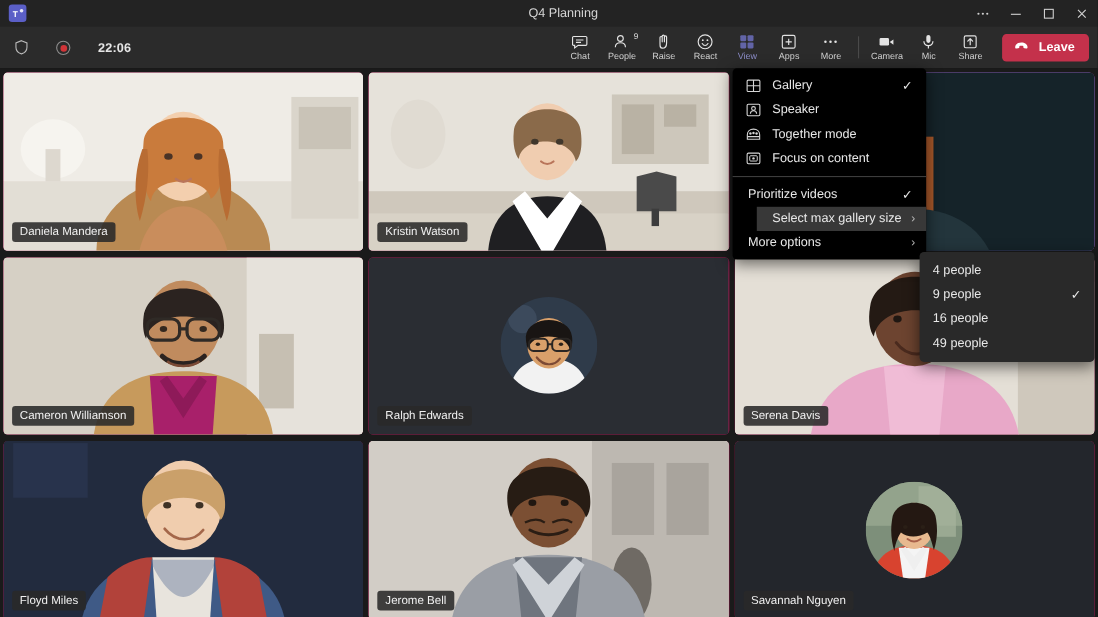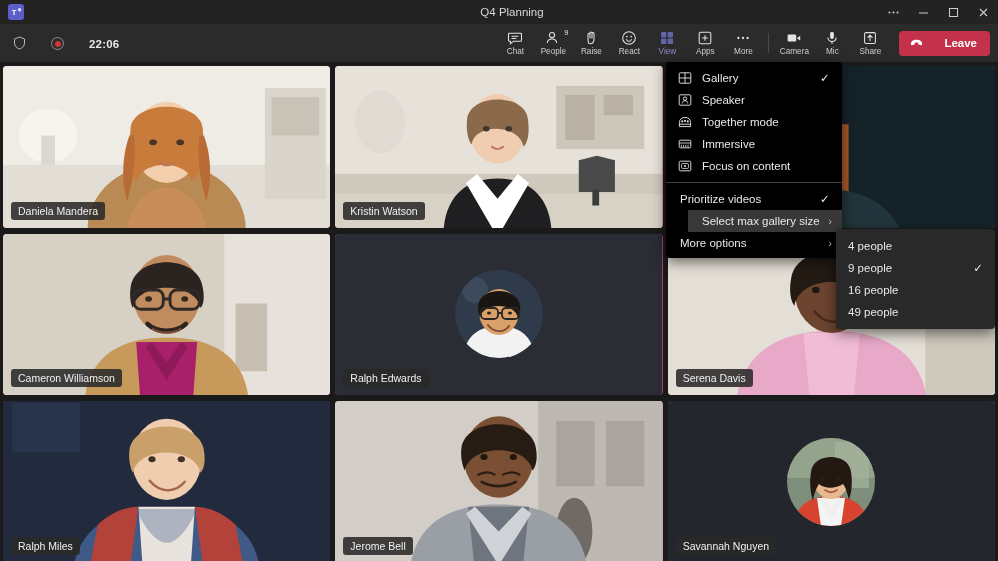--- a/index.html
+++ b/index.html
@@ -60,32 +60,32 @@
   .tb-item .lbl { font-size: 8.2px; color: #cfcfcf; line-height: 9px; text-align: center; }
   .tb-item.active .lbl { color: #8b8cc7; }
   .tb-item.active .ic svg rect { fill: #6264a7; }
   .badge {
     position: absolute; top: -2px; right: -7px; font-size: 7.5px; color: #e3e3e3;
   }
   .divider { width: 1px; height: 20px; background: #4a4a4a; margin: 0 6px; }
   .leave-btn {
     margin-left: 10px; height: 25px; padding: 0 13px 0 10px; border-radius: 4px;
     background: #c4314b; color: #fff; font-size: 11.5px; font-weight: 600;
-    display: flex; align-items: center; gap: 20px; cursor: default;
+    display: flex; align-items: center; gap: 8px; cursor: default;
   }
 
   
   .stage {
     position: absolute; top: 62px; left: 0; width: 998px; height: 499px;
     background: #1a1a1a; padding: 4px 3px 0 3px;
   }
   .grid { display: grid; grid-template-columns: repeat(3, 1fr); grid-template-rows: repeat(3, 1fr);
           gap: 6px 5px; width: 100%; height: 497px; }
   .tile {
-    position: relative; border-radius: 4px; overflow: hidden; background: #ec4899;
+    position: relative; border-radius: 4px; overflow: hidden; background: #be185d;
   }
   .tile.speaking { outline: 2px solid #7f85f5; outline-offset: -2px; border-radius: 5px; }
   .tile .scene { position: absolute; inset: 0; }
   .name-tag {
     position: absolute; left: 8px; bottom: 8px; z-index: 6;
     background: rgba(41,41,41,.88); color: #f0f0f0;
     font-size: 10.5px; padding: 3px 7px; border-radius: 3px; white-space: nowrap;
   }
   .avatar {
     position: absolute; left: 50%; top: 50%; transform: translate(-50%,-50%);
@@ -441,21 +441,21 @@
             <path d="M120 102h50l-4 58h-42z" fill="#e8e4dd"></path>
             <path d="M118 104c8 18 18 30 27 30s19-12 27-30" fill="#3f5a86" opacity=".35"></path>
             <ellipse cx="145" cy="60" rx="31" ry="36" fill="#f0cdae"></ellipse>
             <path d="M112 52c4-28 62-28 66 0 2 12-1 18-3 20-5-24-55-24-60 0-2-4-4-12-3-20z" fill="#caa06a"></path>
             <ellipse cx="132" cy="60" rx="3.2" ry="2.6" fill="#3e3125"></ellipse>
             <ellipse cx="158" cy="60" rx="3.2" ry="2.6" fill="#3e3125"></ellipse>
             <path d="M131 80c8 10 22 10 29 1-8 7-22 7-29-1z" fill="#ffffff"></path>
             <path d="M130 79c9 11 23 11 31 1" stroke="#a4674a" stroke-width="2.2" fill="none" stroke-linecap="round"></path>
           </svg>
         </div>
-        <div class="name-tag">Ralph Miles</div>
+        <div class="name-tag">Floyd Miles</div>
       </div>
 
       <div class="tile">
         <div class="scene">
           <svg width="100%" height="100%" viewBox="0 0 290 160" preserveAspectRatio="xMidYMid slice">
             <rect width="290" height="160" fill="#c9c4bd"></rect>
             <rect x="0" y="0" width="290" height="160" fill="#d2cdc6"></rect>
             <rect x="180" y="0" width="110" height="160" fill="#bdb8b1"></rect>
             <rect x="196" y="26" width="34" height="58" fill="#a9a49d"></rect>
             <rect x="240" y="26" width="34" height="58" fill="#a9a49d"></rect>
@@ -534,31 +534,20 @@
             <circle cx="7" cy="5.9" r="1.1" fill="#d6d6d6"></circle>
             <circle cx="9.8" cy="6.4" r="1.1" fill="#d6d6d6"></circle>
             <path d="M1.4 9.2h11.2" stroke="#d6d6d6" stroke-width="1"></path>
           </svg>
       </span>
       <span class="mlabel">Together mode</span>
       <span class="check"></span>
     </div>
 
 
-    <div class="mi">
-      <span class="mic-ic">
-        <svg width="14" height="14" viewBox="0 0 14 14">
-            <rect x="1.2" y="3.2" width="11.6" height="7.6" rx="1" fill="none" stroke="#d6d6d6" stroke-width="1"></rect>
-            <path d="M1.2 6h11.6" stroke="#d6d6d6" stroke-width=".9"></path>
-            <path d="M3.4 7.8v2.4M5.6 7.8v2.4M7.8 7.8v2.4M10 7.8v2.4" stroke="#d6d6d6" stroke-width=".9"></path>
-          </svg>
-      </span>
-      <span class="mlabel">Immersive</span>
-      <span class="check"></span>
-    </div>
 
     <div class="mi">
       <span class="mic-ic">
         <svg width="14" height="14" viewBox="0 0 14 14">
             <rect x="1.2" y="2.2" width="11.6" height="9.6" rx="1.2" fill="none" stroke="#d6d6d6" stroke-width="1"></rect>
             <rect x="3.6" y="4.6" width="6.8" height="4.8" rx=".8" fill="none" stroke="#d6d6d6" stroke-width=".9"></rect>
             <circle cx="7" cy="7" r="1.1" fill="#d6d6d6"></circle>
           </svg>
       </span>
       <span class="mlabel">Focus on content</span>

